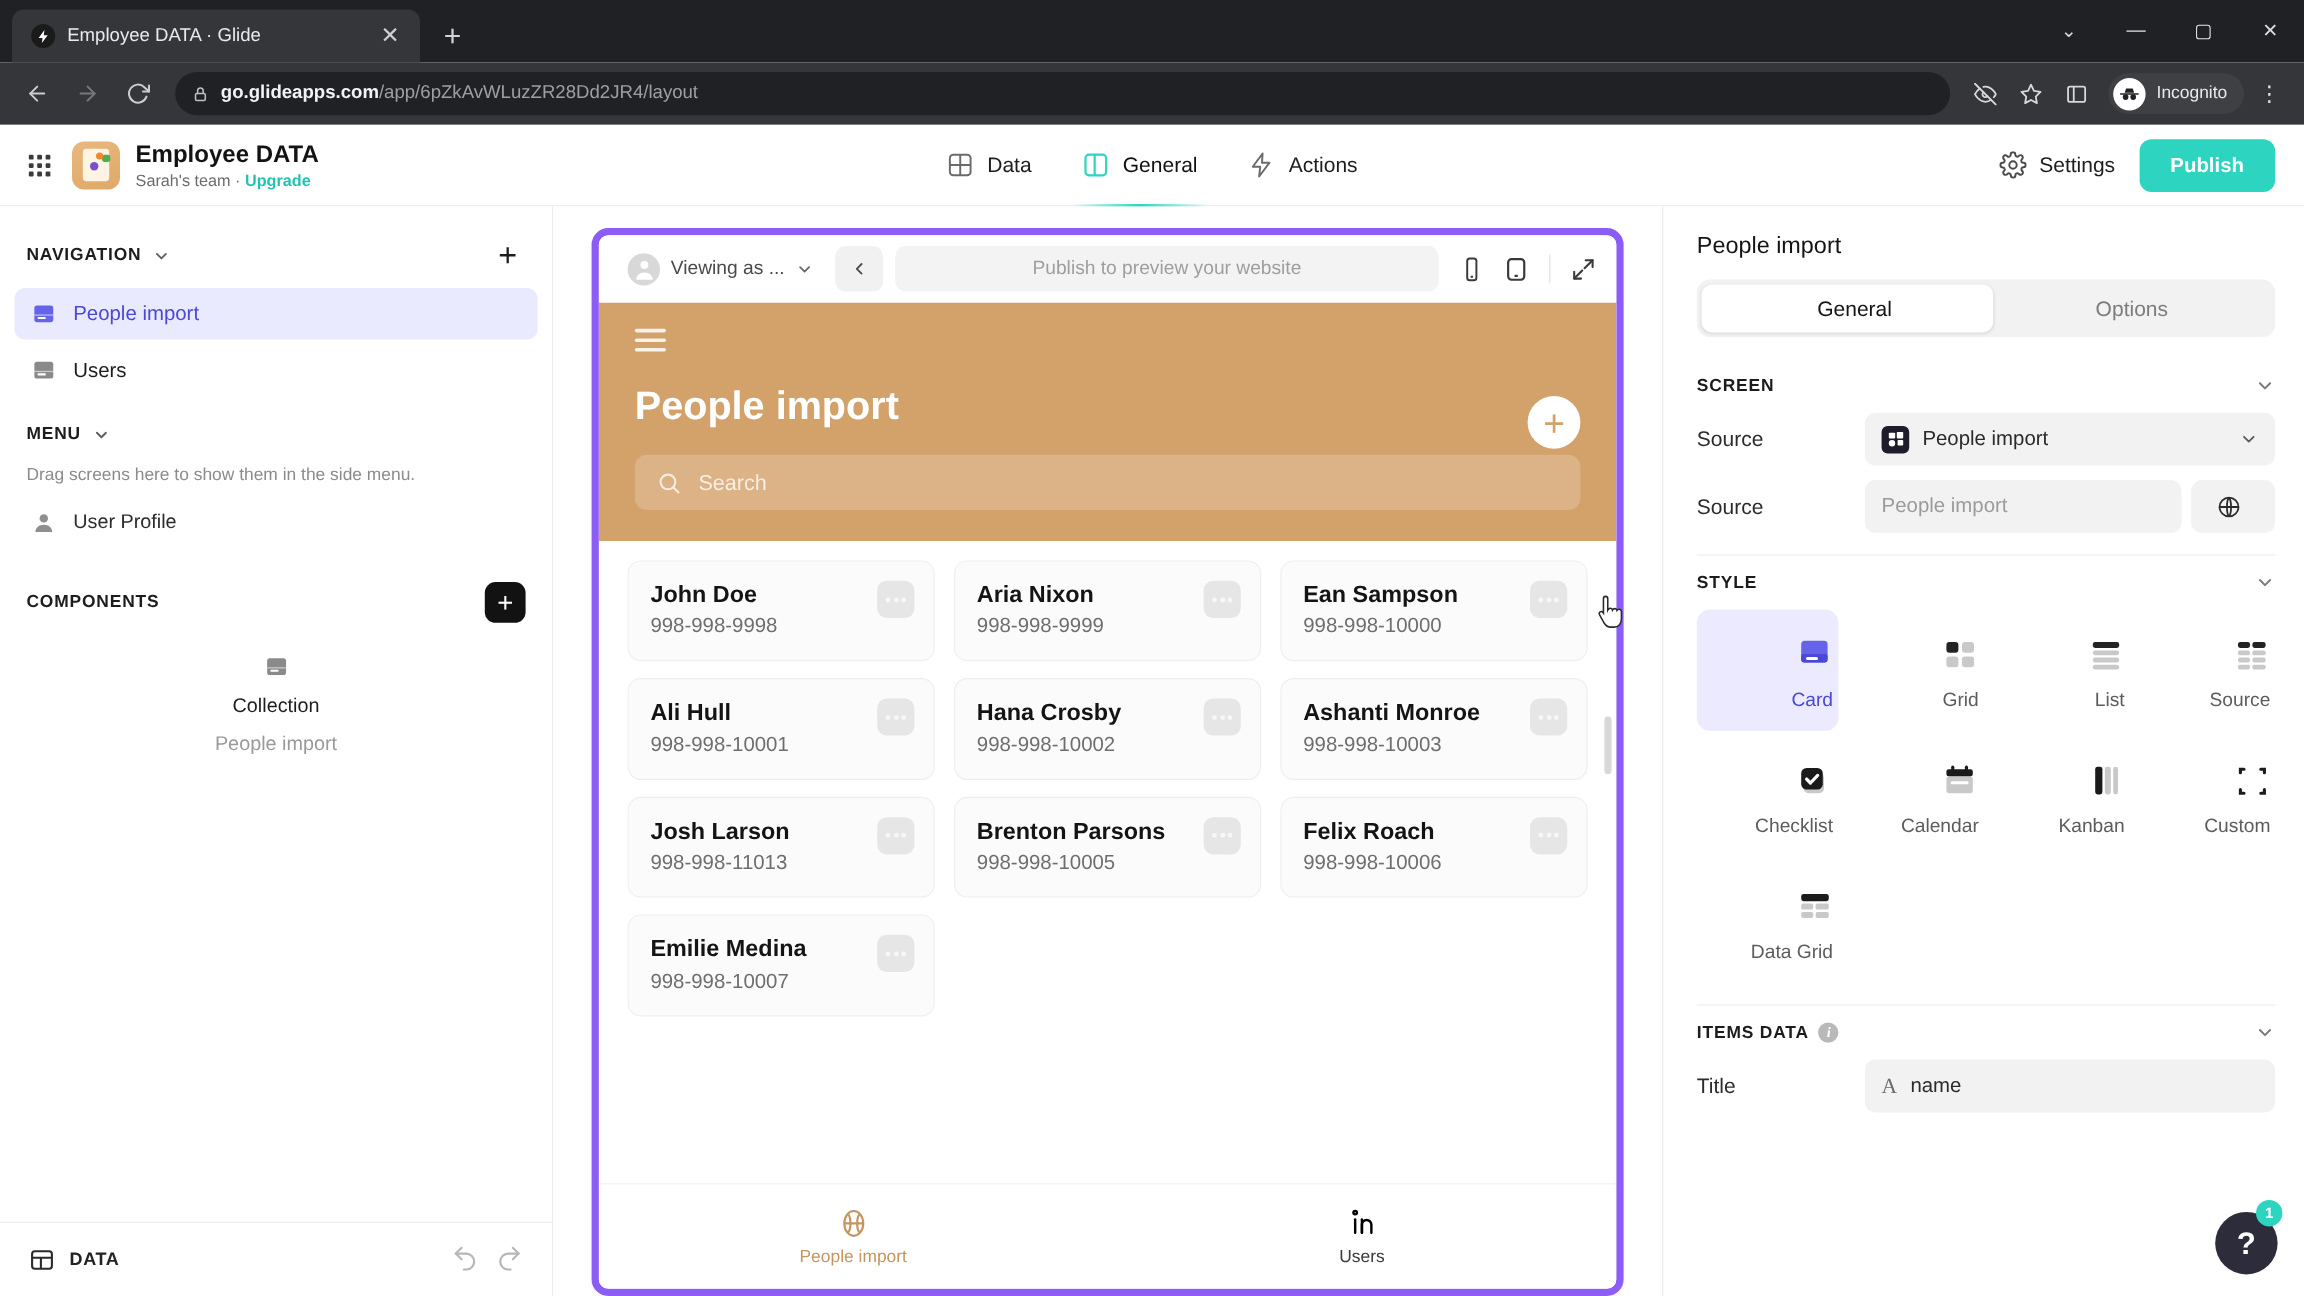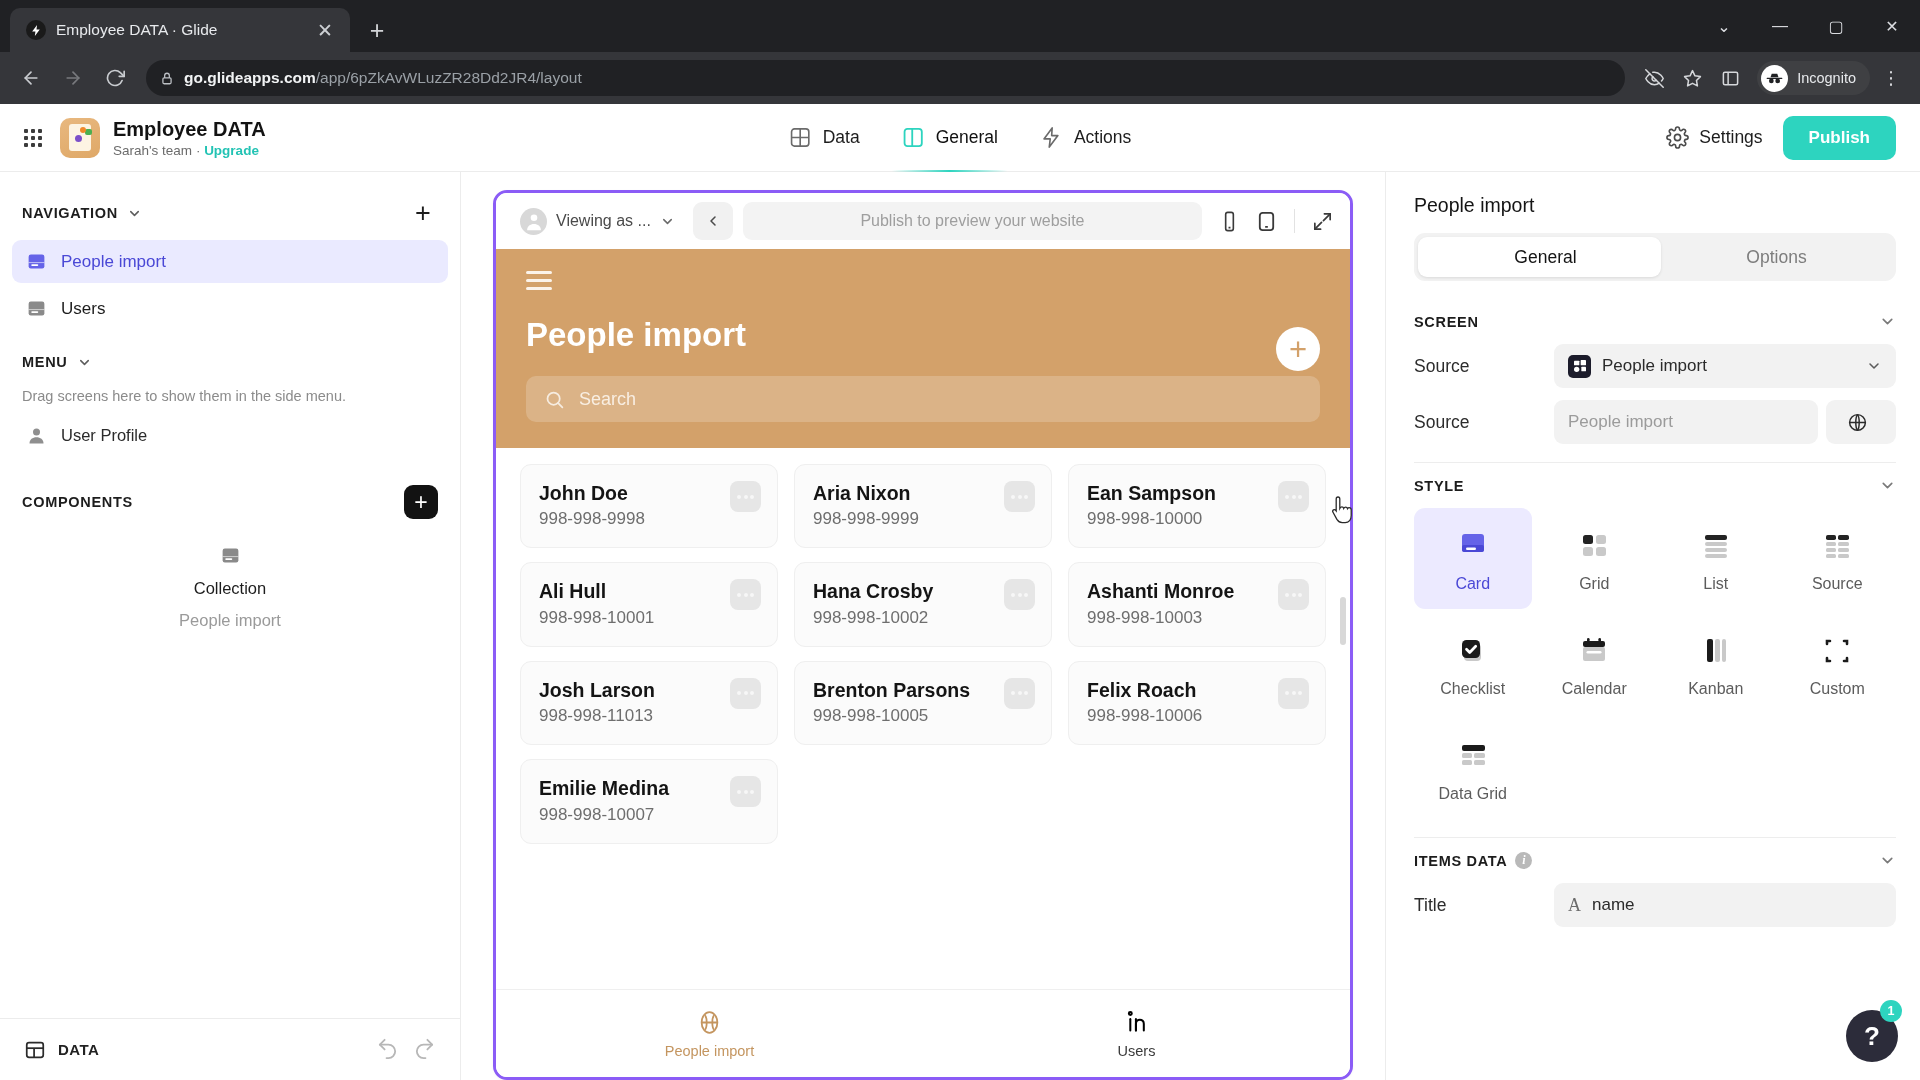--- a/index.html
+++ b/index.html
@@ -204,21 +204,21 @@
   .hist-btns { margin-left: auto; display: flex; gap: 14px; color: #b7b7b7; }
   .hist-btns svg { width: 23px; height: 23px; }
 
   
   .center {
     flex: 1; background: #fff; display: flex; flex-direction: column;
     align-items: center; padding: 18px 0 0 0; position: relative;
   }
   .phone-frame {
     width: 860px; height: 100%;
-    border: 3px solid #8b5cf6; border-radius: 14px;
+    border: 6px solid #8b5cf6; border-radius: 14px;
     background: #fff; overflow: hidden; display: flex; flex-direction: column;
     box-shadow: 0 1px 3px rgba(0,0,0,.04);
   }
   .preview-toolbar {
     height: 56px; display: flex; align-items: center; gap: 10px;
     padding: 0 16px; background: #fff; flex-shrink: 0;
   }
   .viewing-as {
     display: flex; align-items: center; gap: 9px; padding: 5px 8px; border-radius: 8px;
   }
@@ -343,21 +343,21 @@
     width: 70px; height: 44px; background: #f2f2f2; border-radius: 9px;
     display: flex; align-items: center; justify-content: center; gap: 7px; margin-left: 8px;
   }
   .rp-hr { height: 1px; background: #ededed; margin: 18px 0 4px 0; }
 
   .style-grid {
     display: grid; grid-template-columns: repeat(4, 1fr);
     gap: 4px; margin-bottom: 6px;
   }
   .style-cell {
-    display: flex; flex-direction: column; align-items: center; gap: 11px;
+    display: flex; flex-direction: column; align-items: flex-end; gap: 11px;
     padding: 20px 4px 16px 4px; border-radius: 11px;
   }
   .style-cell.active { background: #eceaff; }
   .style-cell .sc-label { font-size: 16px; color: #5c5c5c; }
   .style-cell.active .sc-label { color: #4a48d6; }
   .style-ico { height: 36px; display: flex; align-items: center; justify-content: center; }
 
   .help-fab {
     position: absolute; right: 22px; bottom: 18px;
     width: 52px; height: 52px; border-radius: 50%; background: #2c2c3a;

